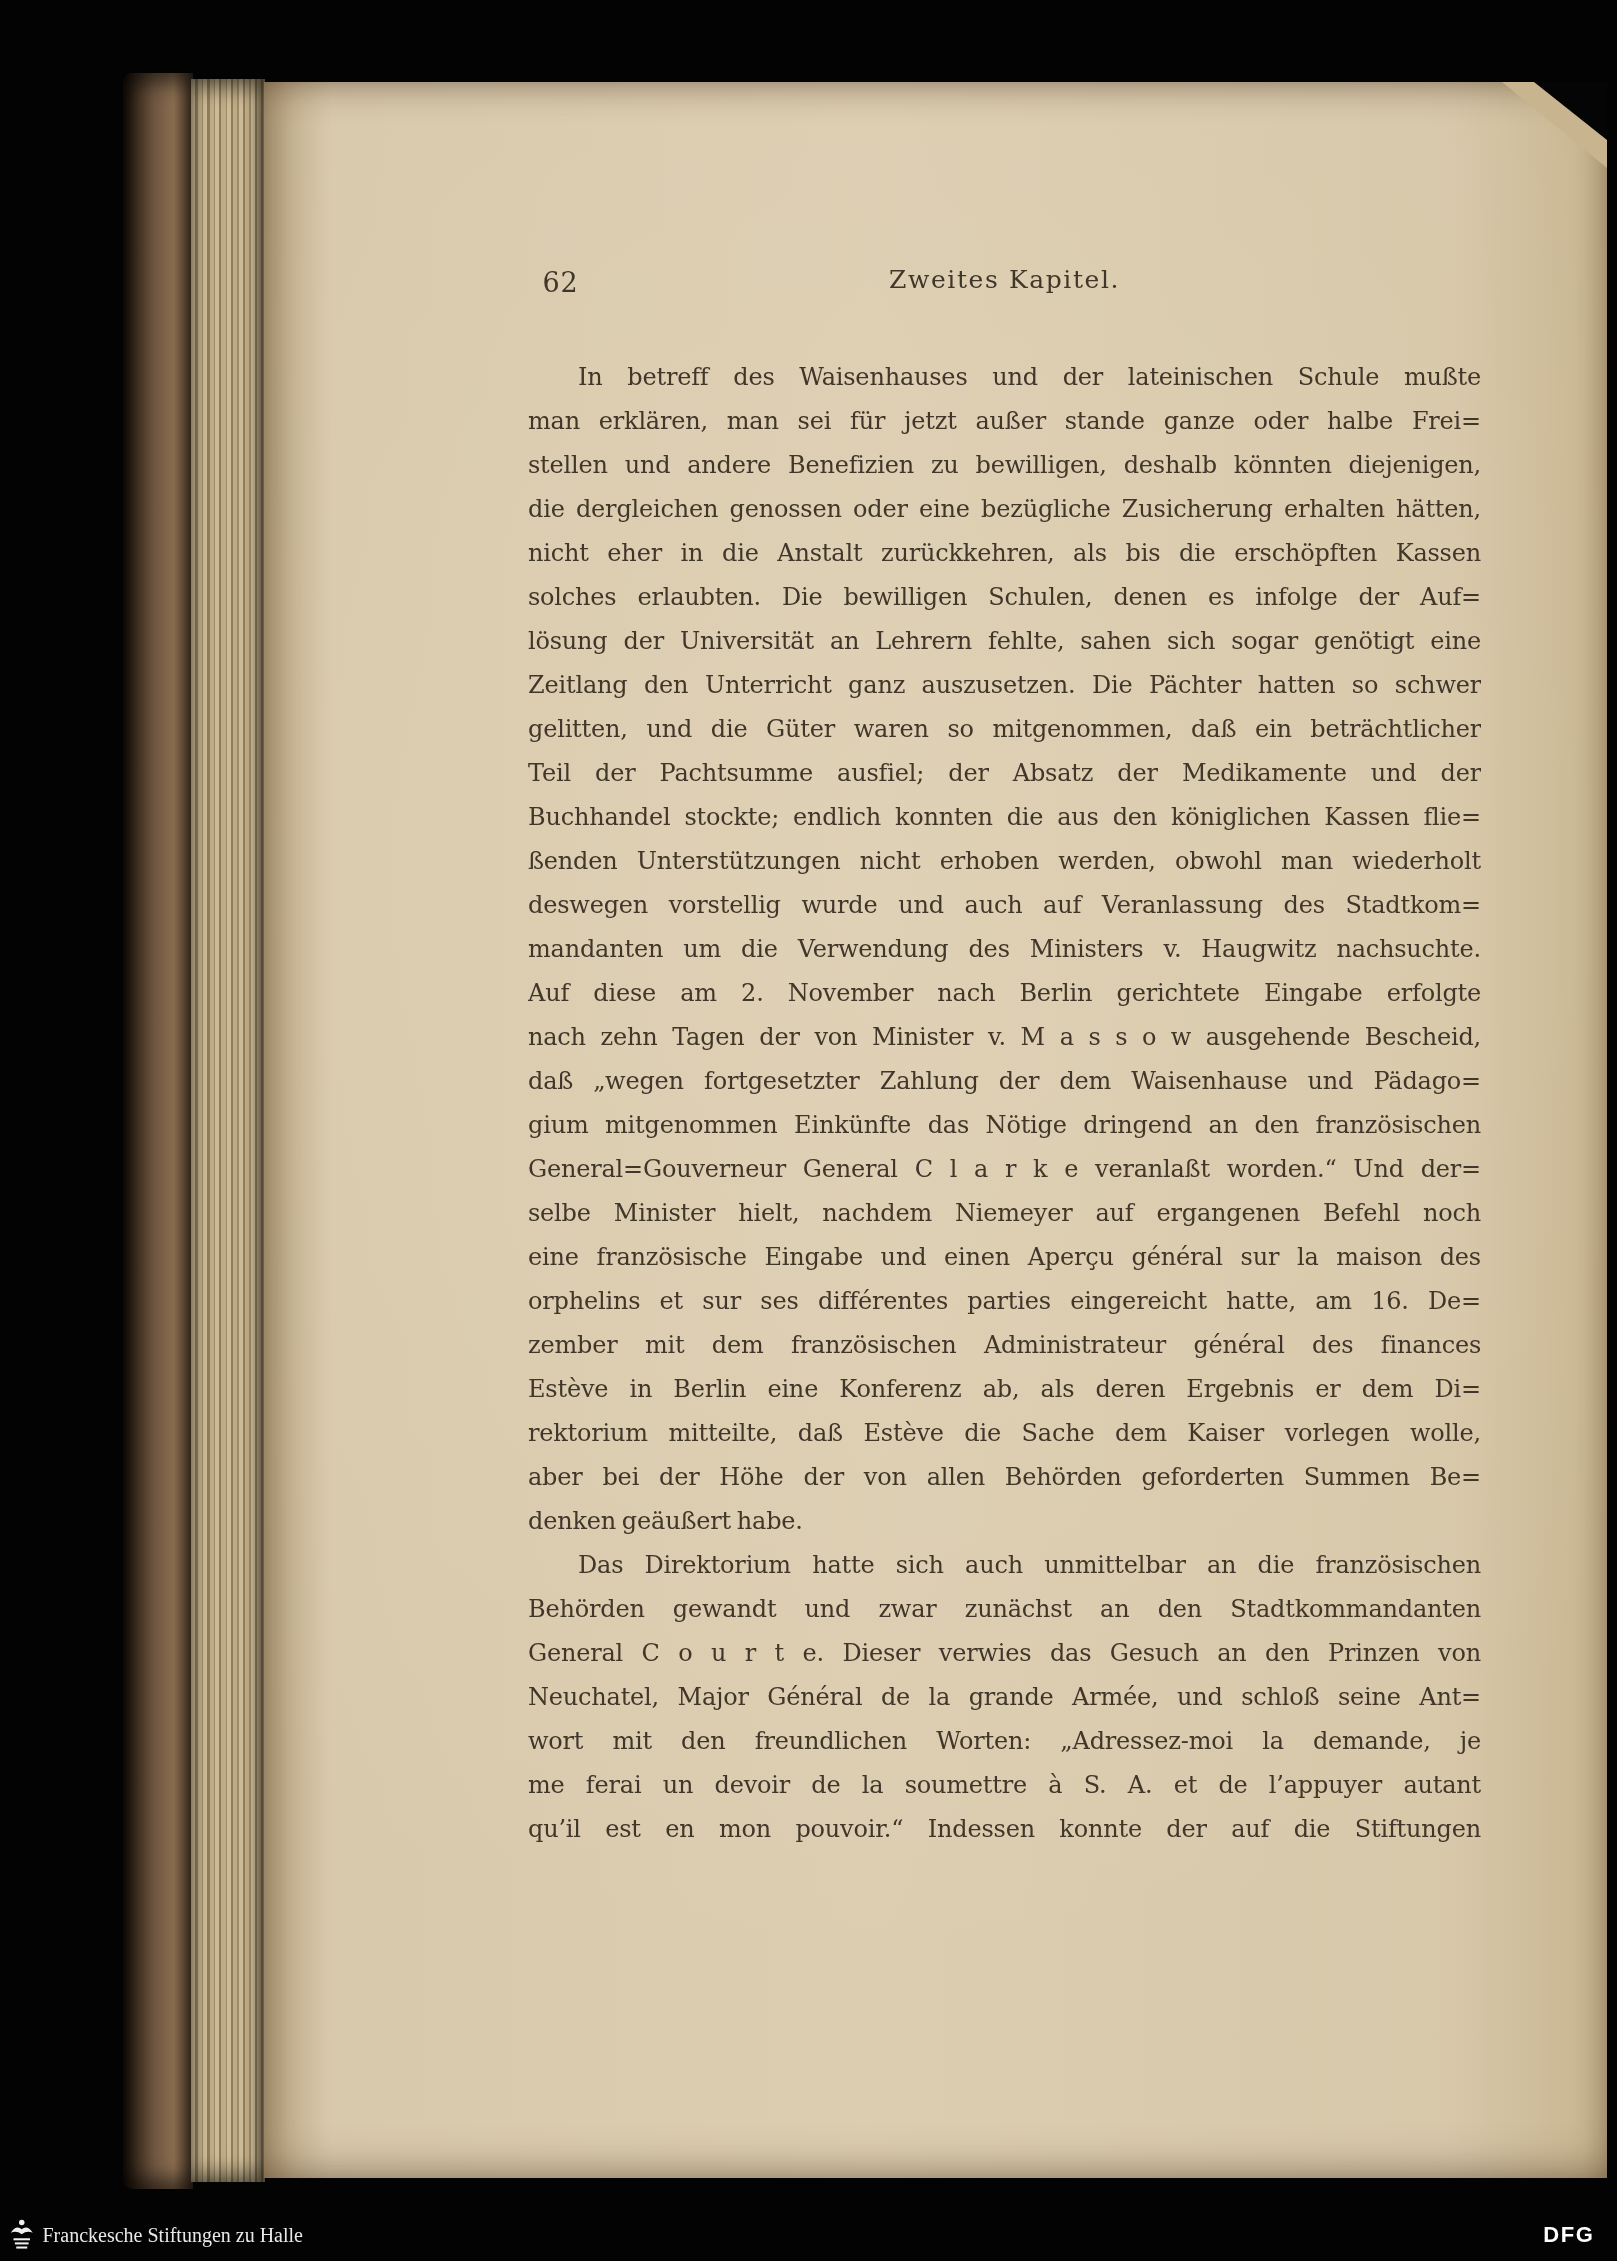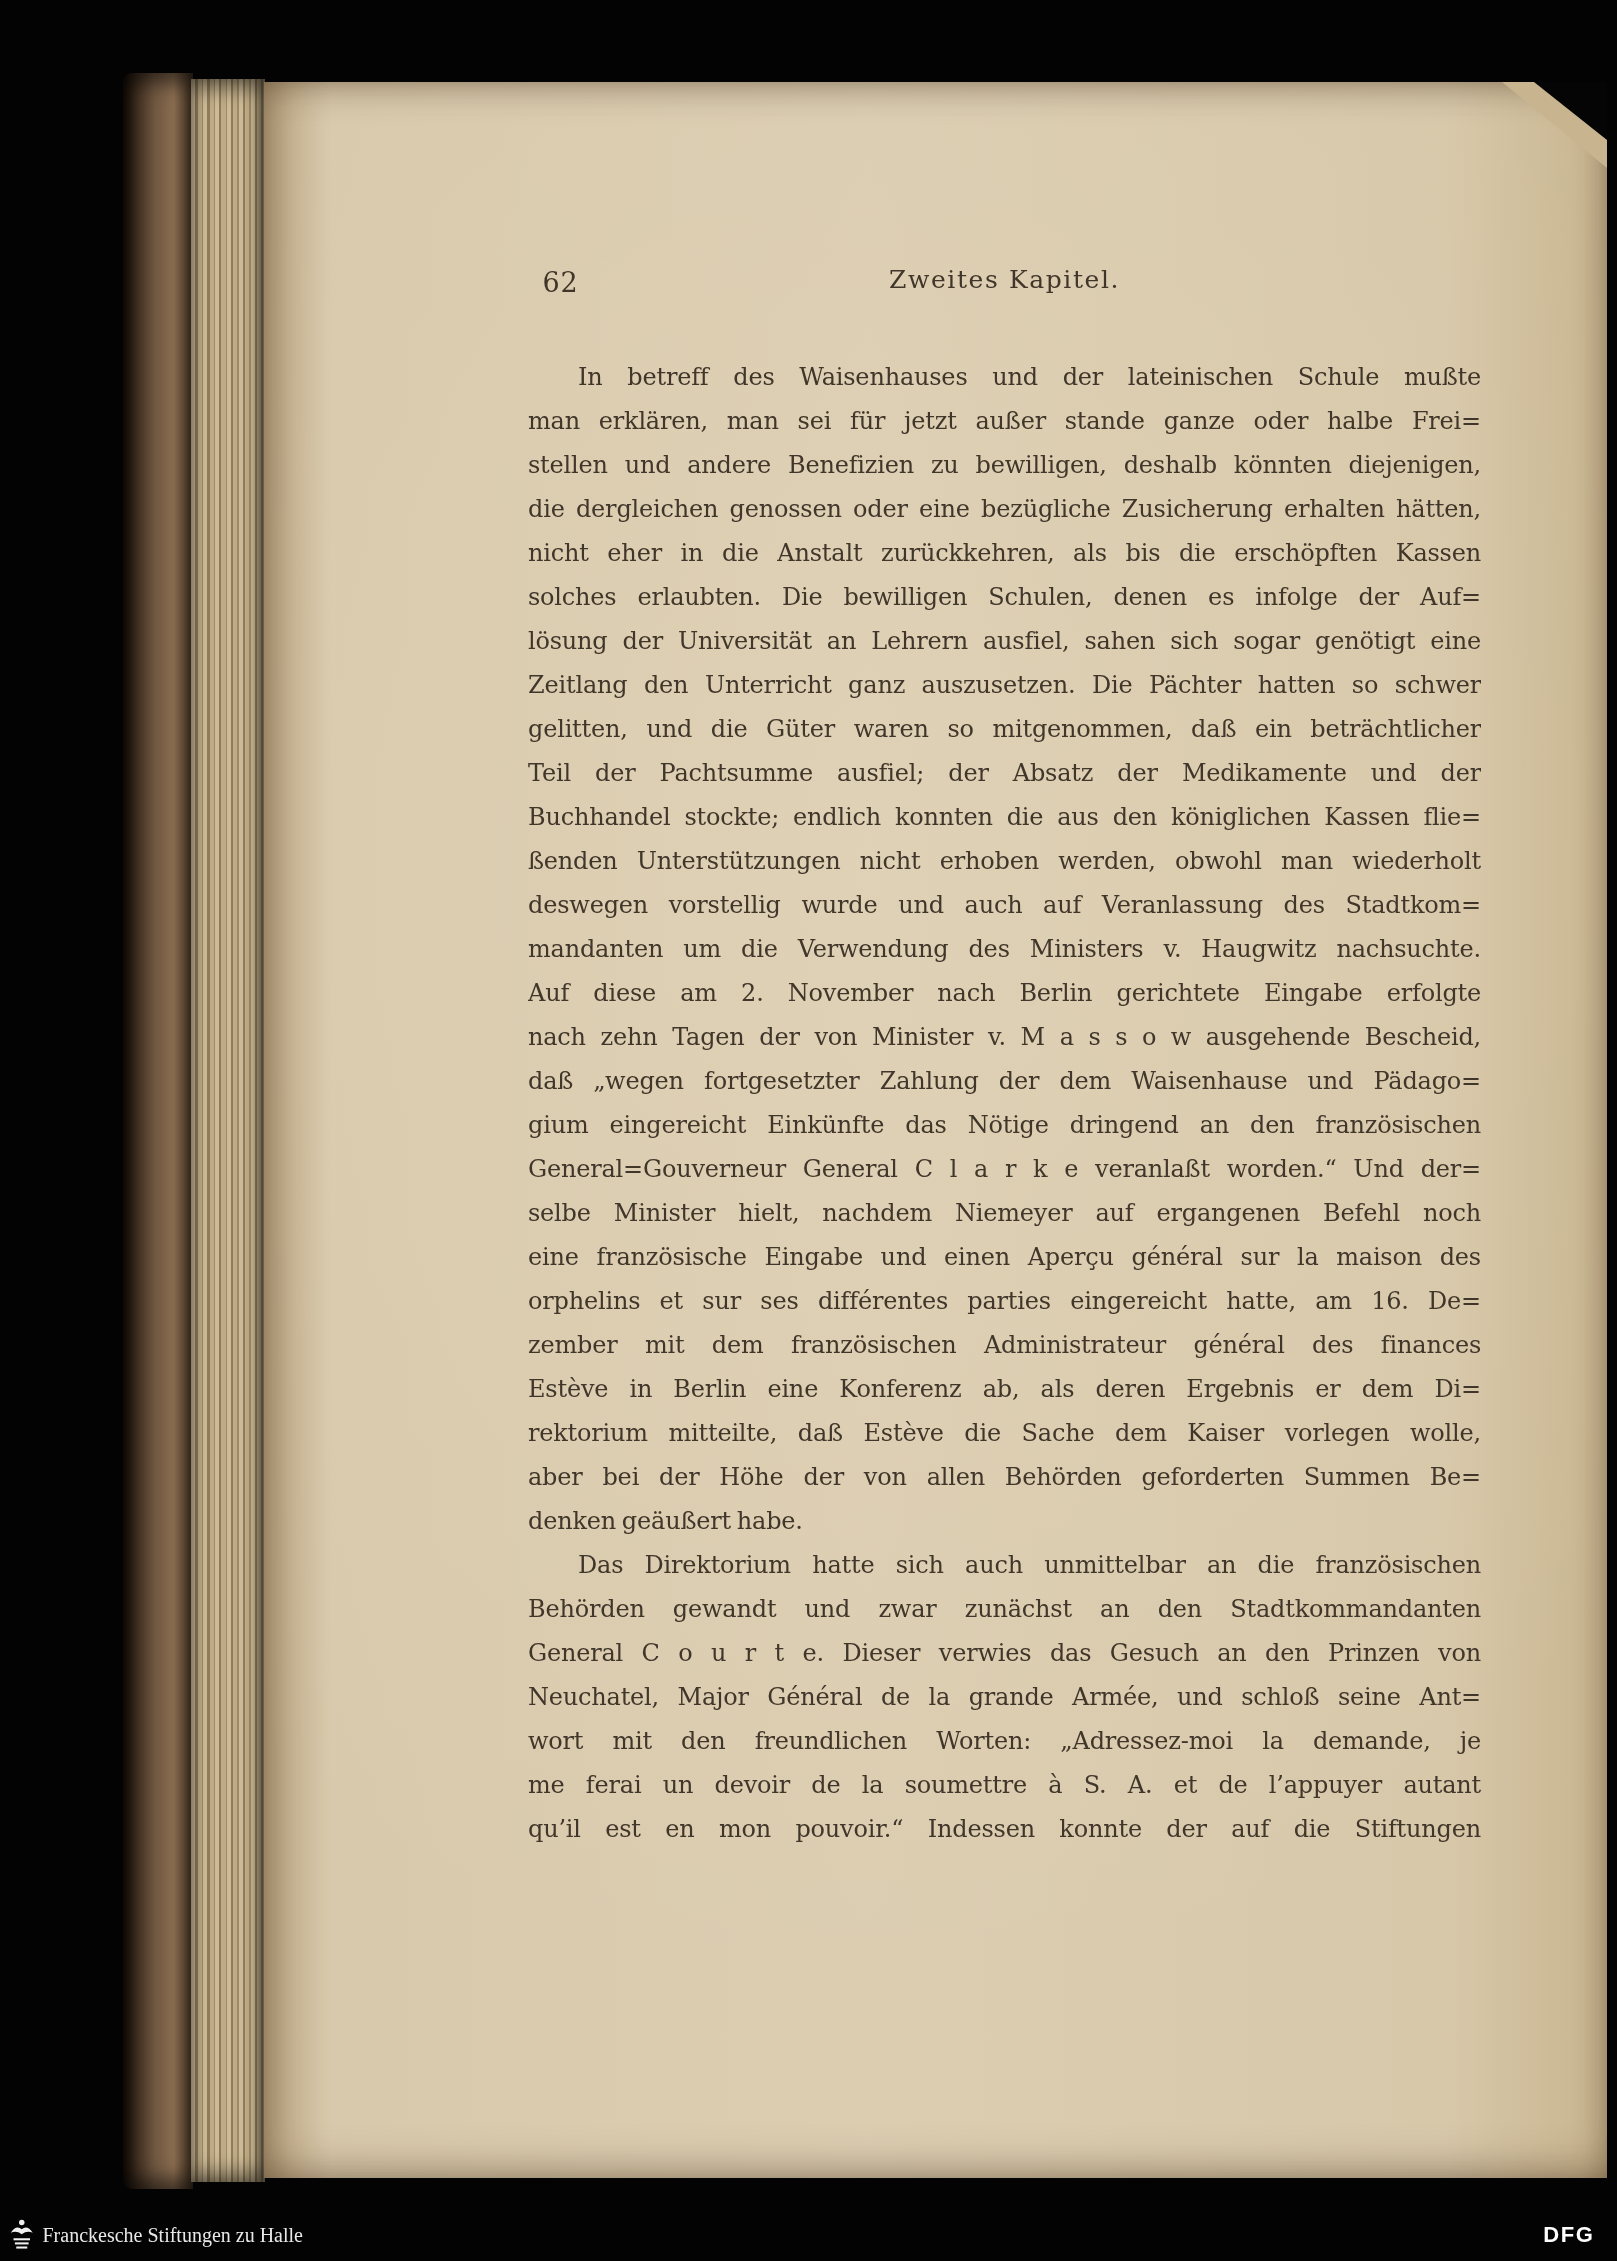--- a/index.html
+++ b/index.html
@@ -106,32 +106,32 @@
       <span class="chapter">Zweites Kapitel.</span>
     </div>
 
     <div class="textblock">
         <div class="line first">In betreff des Waisenhauses und der lateinischen Schule mußte</div>
         <div class="line">man erklären, man sei für jetzt außer stande ganze oder halbe Frei=</div>
         <div class="line">stellen und andere Benefizien zu bewilligen, deshalb könnten diejenigen,</div>
         <div class="line">die dergleichen genossen oder eine bezügliche Zusicherung erhalten hätten,</div>
         <div class="line">nicht eher in die Anstalt zurückkehren, als bis die erschöpften Kassen</div>
         <div class="line">solches erlaubten. Die bewilligen Schulen, denen es infolge der Auf=</div>
-        <div class="line">lösung der Universität an Lehrern ausfiel, sahen sich sogar genötigt eine</div>
+        <div class="line">lösung der Universität an Lehrern fehlte, sahen sich sogar genötigt eine</div>
         <div class="line">Zeitlang den Unterricht ganz auszusetzen. Die Pächter hatten so schwer</div>
         <div class="line">gelitten, und die Güter waren so mitgenommen, daß ein beträchtlicher</div>
         <div class="line">Teil der Pachtsumme ausfiel; der Absatz der Medikamente und der</div>
         <div class="line">Buchhandel stockte; endlich konnten die aus den königlichen Kassen flie=</div>
         <div class="line">ßenden Unterstützungen nicht erhoben werden, obwohl man wiederholt</div>
         <div class="line">deswegen vorstellig wurde und auch auf Veranlassung des Stadtkom=</div>
         <div class="line">mandanten um die Verwendung des Ministers v. Haugwitz nachsuchte.</div>
         <div class="line">Auf diese am 2. November nach Berlin gerichtete Eingabe erfolgte</div>
         <div class="line">nach zehn Tagen der von Minister v. M a s s o w ausgehende Bescheid,</div>
         <div class="line">daß „wegen fortgesetzter Zahlung der dem Waisenhause und Pädago=</div>
-        <div class="line">gium eingereicht Einkünfte das Nötige dringend an den französischen</div>
+        <div class="line">gium mitgenommen Einkünfte das Nötige dringend an den französischen</div>
         <div class="line">General=Gouverneur General C l a r k e veranlaßt worden.“ Und der=</div>
         <div class="line">selbe Minister hielt, nachdem Niemeyer auf ergangenen Befehl noch</div>
         <div class="line">eine französische Eingabe und einen Aperçu général sur la maison des</div>
         <div class="line">orphelins et sur ses différentes parties eingereicht hatte, am 16. De=</div>
         <div class="line">zember mit dem französischen Administrateur général des finances</div>
         <div class="line">Estève in Berlin eine Konferenz ab, als deren Ergebnis er dem Di=</div>
         <div class="line">rektorium mitteilte, daß Estève die Sache dem Kaiser vorlegen wolle,</div>
         <div class="line">aber bei der Höhe der von allen Behörden geforderten Summen Be=</div>
         <div class="line last">denken geäußert habe.</div>
         <div class="line first">Das Direktorium hatte sich auch unmittelbar an die französischen</div>

